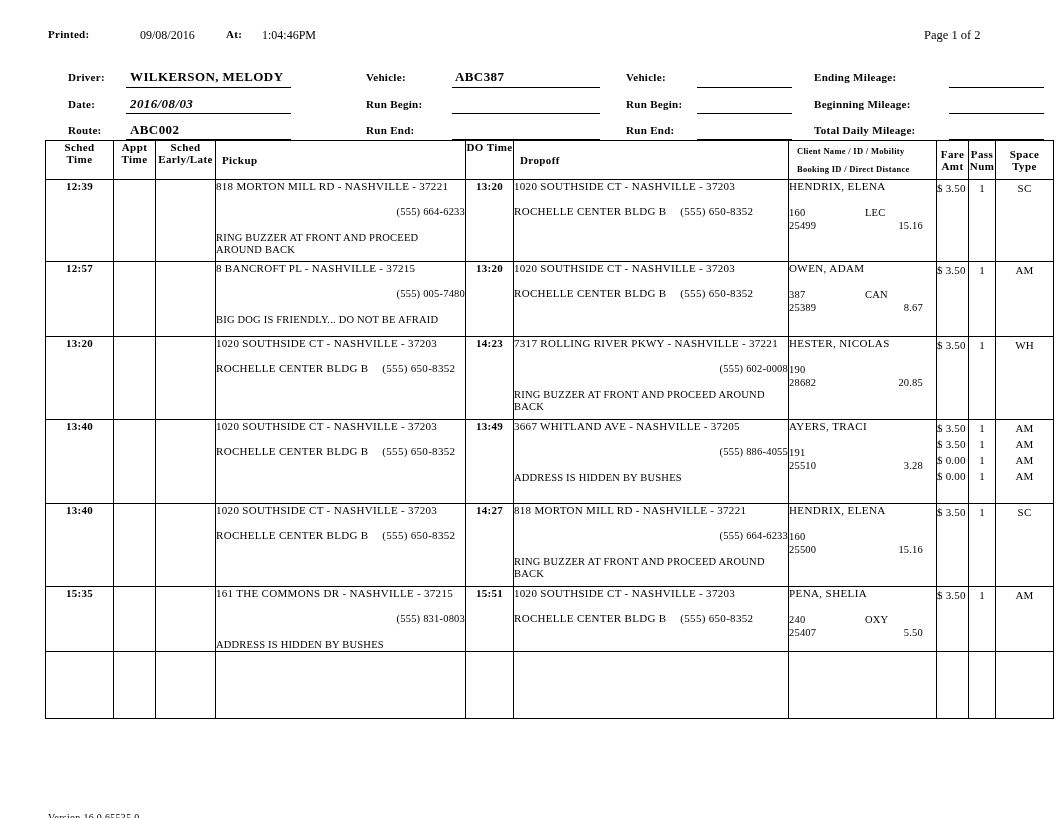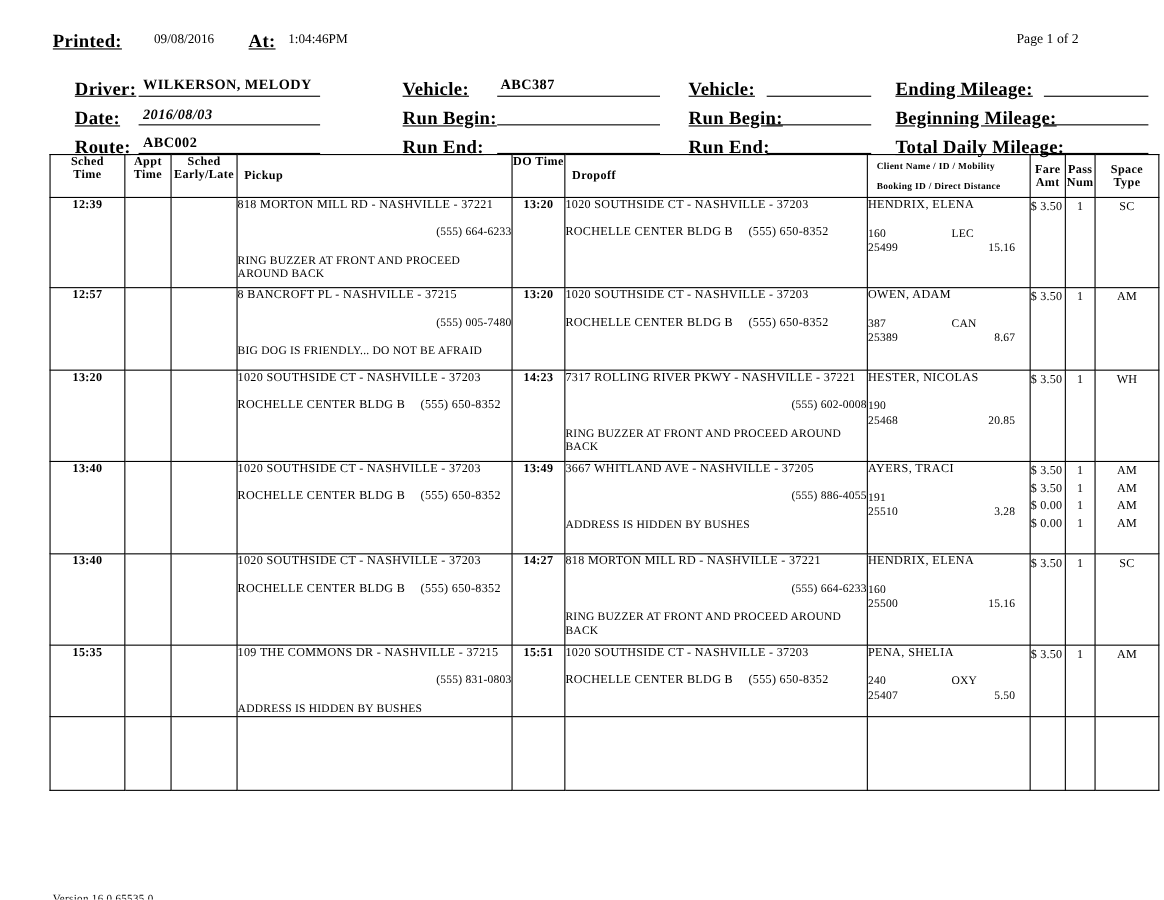--- a/index.html
+++ b/index.html
@@ -17,24 +17,23 @@
     height: 818px;
     background: #ffffff;
     overflow: hidden;
     box-sizing: border-box;
   }
   .abs { position: absolute; }
 
   
   .lbl-b {
     font-weight: bold;
-    font-size: 17px;
-    letter-spacing: 0.3px;
-    white-space: nowrap;
-    text-decoration: underline;
+    font-size: 11px;
+    letter-spacing: 0.3px;
+    white-space: nowrap;
   }
   .val-b {
     font-weight: bold;
     font-size: 13px;
     letter-spacing: 0.4px;
     white-space: nowrap;
   }
   .val-plain {
     font-size: 12px;
     white-space: nowrap;
@@ -390,21 +389,21 @@
             <div>
               <div class="addr-line">7317  ROLLING RIVER PKWY - NASHVILLE - 37221</div>
               <div class="addr-phone-right">(555) 602-0008</div>
               <div class="addr-note">RING BUZZER AT FRONT AND PROCEED AROUND<br>BACK</div>
             </div>
           </td>
           <td class="c-client">
             <div class="client-name">HESTER, NICOLAS</div>
             <div class="client-grid">
               <div class="row"><span class="cg-a">190</span><span class="cg-b"></span></div>
-              <div class="row"><span class="cg-a">25468</span><span class="cg-b rt">20.85</span></div>
+              <div class="row"><span class="cg-a">28682</span><span class="cg-b rt">20.85</span></div>
             </div>
           </td>
           <td class="c-fare">
             <div class="fare-line">$ 3.50</div>
           </td>
           <td class="c-pass">
             <div class="pass-line">1</div>
           </td>
           <td class="c-space">
             <div class="space-line">WH</div>
@@ -494,21 +493,21 @@
           </td>
         </tr>
         <tr style="height: 65px; margin-top: 10px;">
           <td class="c-sched">
             <div>15:35</div>
           </td>
           <td class="c-sched"></td>
           <td class="c-sched"></td>
           <td class="c-pickup">
             <div>
-              <div class="addr-line">109  THE COMMONS DR - NASHVILLE - 37215</div>
+              <div class="addr-line">161  THE COMMONS DR - NASHVILLE - 37215</div>
               <div class="addr-phone-right">(555) 831-0803</div>
               <div class="addr-note">ADDRESS IS HIDDEN BY BUSHES</div>
             </div>
           </td>
           <td class="c-dotime">15:51</td>
           <td class="c-dropoff">
             <div>
               <div class="addr-line">1020  SOUTHSIDE CT - NASHVILLE - 37203</div>
               <div class="addr-sub"><span>ROCHELLE CENTER BLDG B</span><span class="gap"></span><span>(555) 650-8352</span></div>
             </div>

